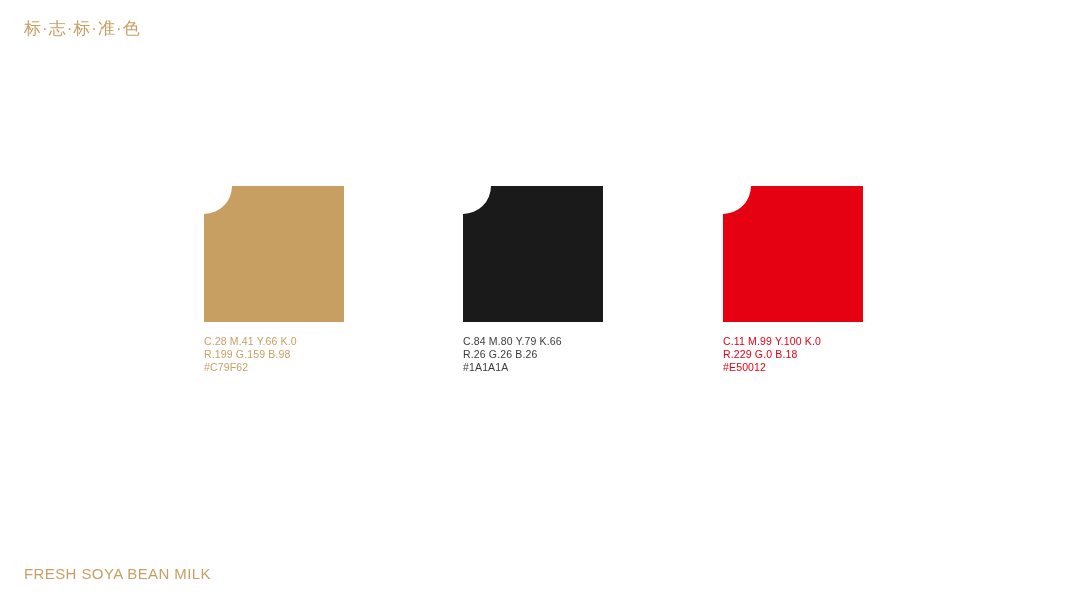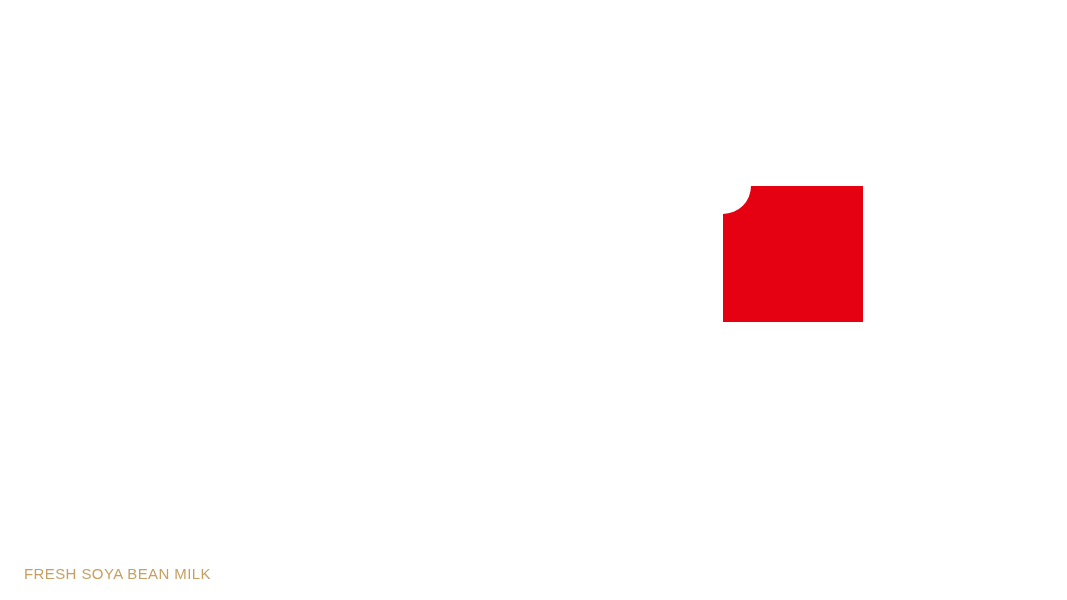--- a/index.html
+++ b/index.html
@@ -82,30 +82,60 @@
     letter-spacing: 0.4px;
     color: #C79F62;
     white-space: nowrap;
   }
 </style>
 </head>
 <body style="background: rgb(255, 255, 255);">
 
 <div id="page">
 
+  <div class="page-title" style="color: rgb(199, 159, 98);">标·志·标·准·色</div>
 
   <div class="swatch-row">
 
+    <div class="swatch-card c0">
+      <div class="swatch-chip">
+        <svg viewBox="0 0 140 136" preserveAspectRatio="none" aria-hidden="true">
+          <path id="chip-path-0" d="M 28 0 L 140 0 L 140 136 L 0 136 L 0 28 A 28 28 0 0 0 28 0 Z" fill="#C79F62"></path>
+        </svg>
+      </div>
+      <div class="swatch-specs" style="color: rgb(199, 159, 98);">
+        <span class="spec-line">C.28  M.41  Y.66  K.0</span>
+        <span class="spec-line">R.199  G.159  B.98</span>
+        <span class="spec-line">#C79F62</span>
+      </div>
+    </div>
 
+    <div class="swatch-card c1">
+      <div class="swatch-chip">
+        <svg viewBox="0 0 140 136" preserveAspectRatio="none" aria-hidden="true">
+          <path id="chip-path-1" d="M 28 0 L 140 0 L 140 136 L 0 136 L 0 28 A 28 28 0 0 0 28 0 Z" fill="#1A1A1A"></path>
+        </svg>
+      </div>
+      <div class="swatch-specs" style="color: rgb(60, 60, 60);">
+        <span class="spec-line">C.84  M.80  Y.79  K.66</span>
+        <span class="spec-line">R.26  G.26  B.26</span>
+        <span class="spec-line">#1A1A1A</span>
+      </div>
+    </div>
 
     <div class="swatch-card c2">
       <div class="swatch-chip">
         <svg viewBox="0 0 140 136" preserveAspectRatio="none" aria-hidden="true">
           <path id="chip-path-2" d="M 28 0 L 140 0 L 140 136 L 0 136 L 0 28 A 28 28 0 0 0 28 0 Z" fill="#E50012"></path>
         </svg>
+      </div>
+      <div class="swatch-specs" style="color: rgb(229, 0, 18);">
+        <span class="spec-line">C.11  M.99  Y.100  K.0</span>
+        <span class="spec-line">R.229  G.0  B.18</span>
+        <span class="spec-line">#E50012</span>
       </div>
     </div>
 
   </div>
 
   <div class="footer-brand" style="color: rgb(199, 159, 98);">FRESH SOYA BEAN MILK</div>
 
 </div>
 
 </body></html>

